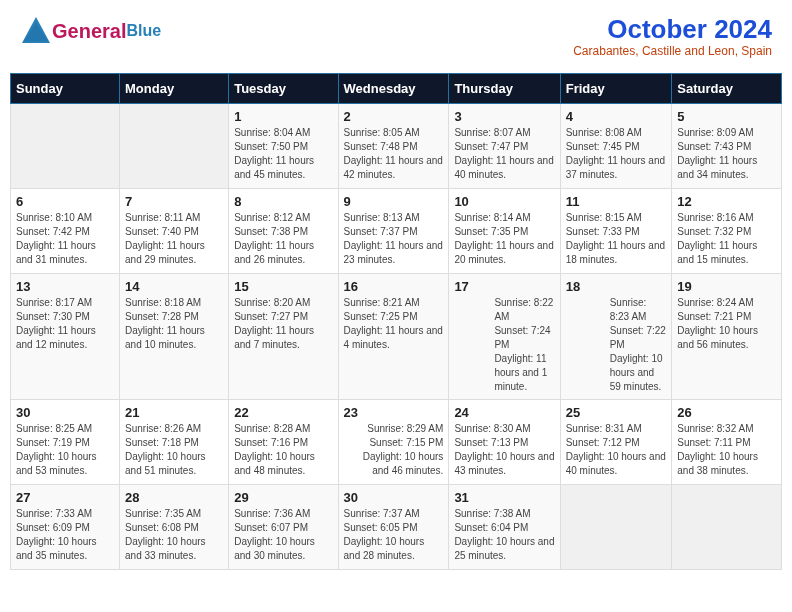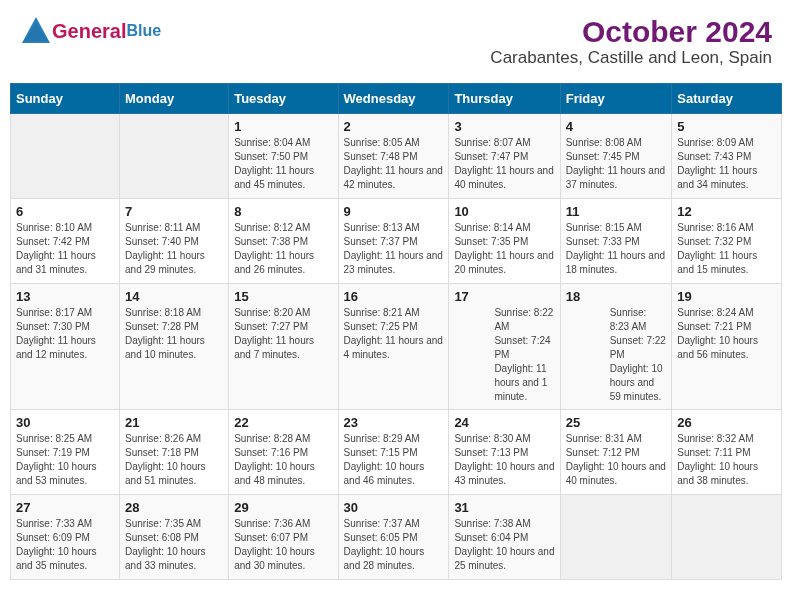--- a/index.html
+++ b/index.html
@@ -19,36 +19,36 @@
     }
     .logo {
       display: flex;
       flex-direction: column;
       align-items: flex-start;
     }
     .title-section {
       text-align: right;
     }
     .month-title {
-      font-size: 30px;
+      font-size: 26px;
       font-weight: bold;
-      color: #701a75;
+      color: #1d4ed8;
       line-height: 1.1;
     }
     .location-title {
-      font-size: 17px;
-      color: #404040;
+      font-size: 12px;
+      color: #c2410c;
     }
     .calendar-table {
       width: 100%;
       border-collapse: collapse;
       border: 1px solid #ccc;
     }
     .calendar-table th {
-      background-color: #0369a1;
+      background-color: #0f172a;
       color: white;
       font-size: 13px;
       font-weight: bold;
       padding: 7px 5px;
       text-align: left;
       border: 1px solid #2471a3;
     }
     .calendar-table td {
       width: 113px;
       vertical-align: top;
@@ -253,21 +253,21 @@
 Daylight: 10 hours and 51 minutes.</div>
         </td>
         <td>
           <span class="day-num">22</span>
           <div class="day-info" style="white-space: pre-line;">Sunrise: 8:28 AM
 Sunset: 7:16 PM
 Daylight: 10 hours and 48 minutes.</div>
         </td>
         <td>
           <span class="day-num">23</span>
-          <div class="day-info" style="white-space: pre-line;">Sunrise: 8:29 AM
+          <div class="day-info" style="white-space: pre-line; text-align: right;">Sunrise: 8:29 AM
 Sunset: 7:15 PM
 Daylight: 10 hours and 46 minutes.</div>
         </td>
         <td>
           <span class="day-num">24</span>
           <div class="day-info" style="white-space: pre-line;">Sunrise: 8:30 AM
 Sunset: 7:13 PM
 Daylight: 10 hours and 43 minutes.</div>
         </td>
         <td>

